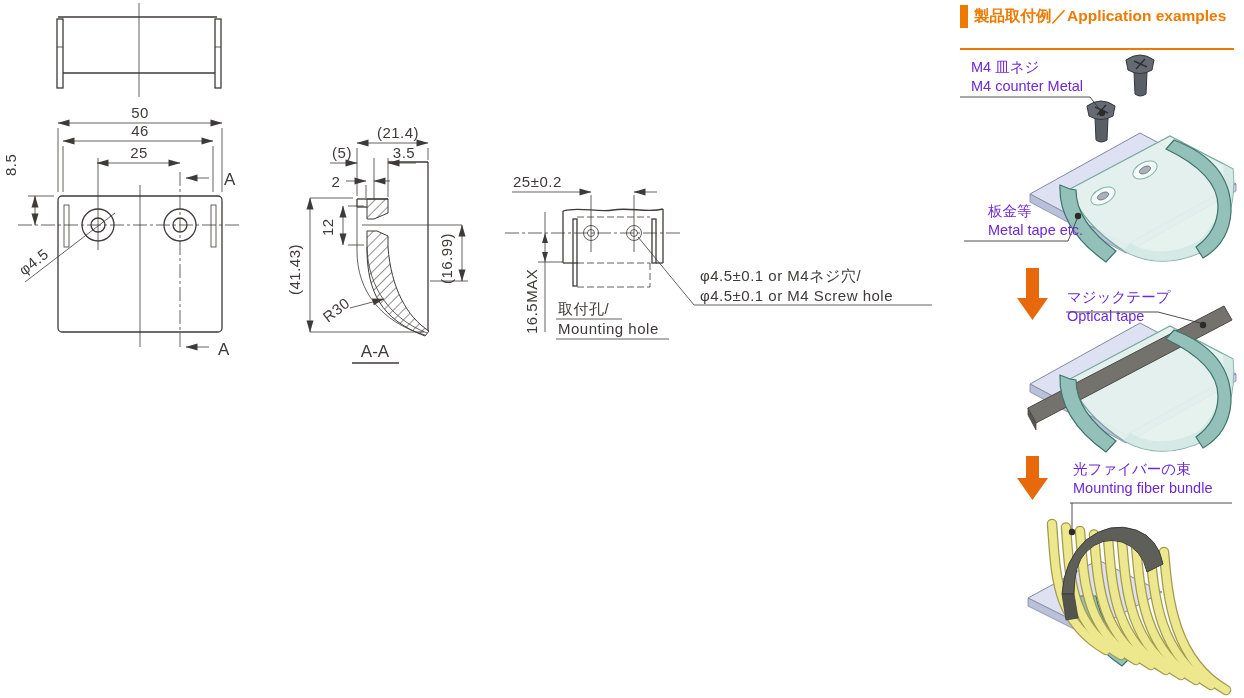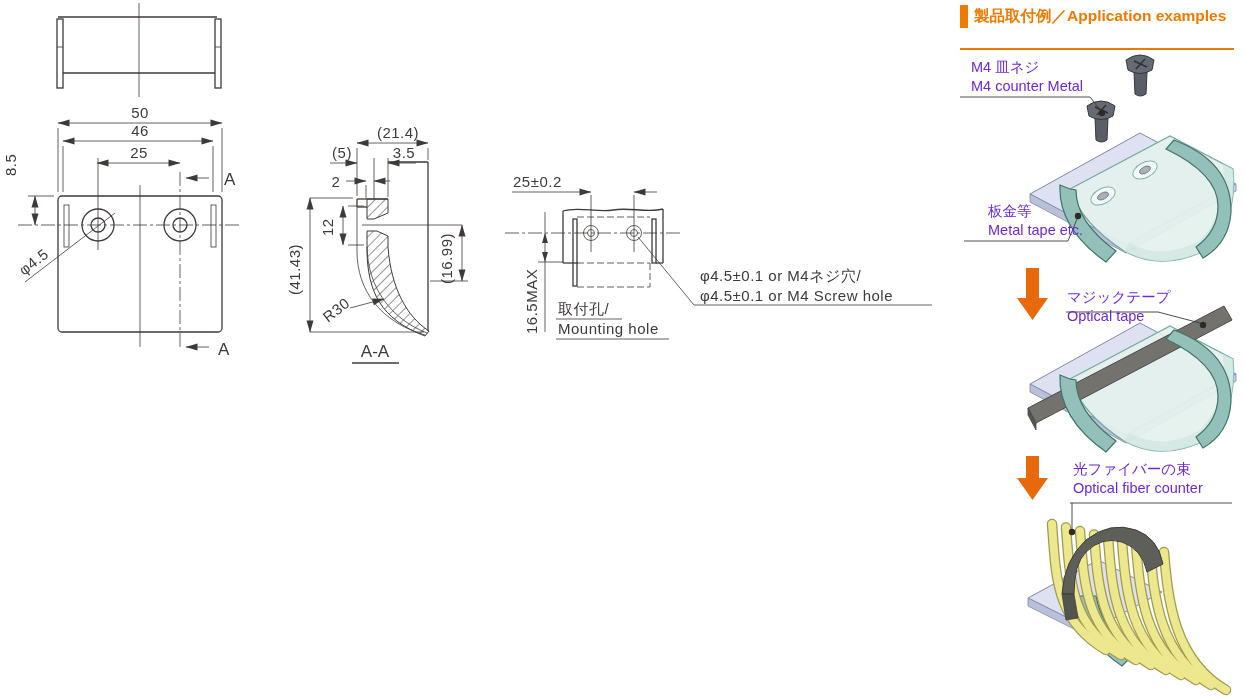--- a/index.html
+++ b/index.html
@@ -291,16 +291,16 @@
   <div class="apps-text" style="left:980px;top:202px;margin-left:8px;">
     <div>板金等</div>
     <div>Metal tape etc.</div>
   </div>
   <div class="apps-text" style="left:1067px;top:288px;">
     <div>マジックテープ</div>
     <div>Optical tape</div>
   </div>
   <div class="apps-text" style="left:1073px;top:460px;">
     <div>光ファイバーの束</div>
-    <div>Optical fiber counter</div>
+    <div>Mounting fiber bundle</div>
   </div>
 
 </div>
 
 </body></html>

